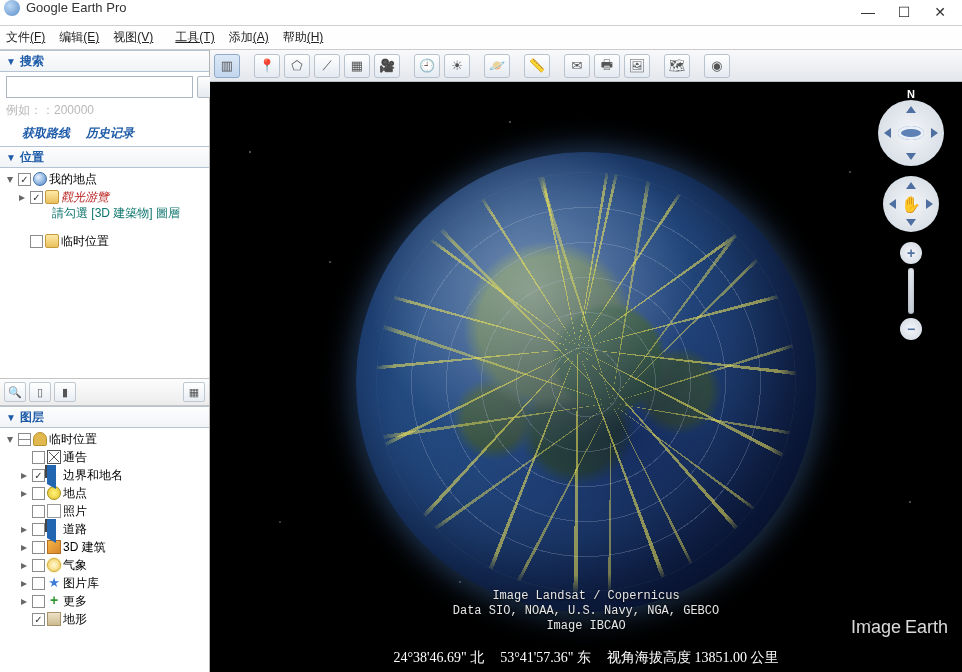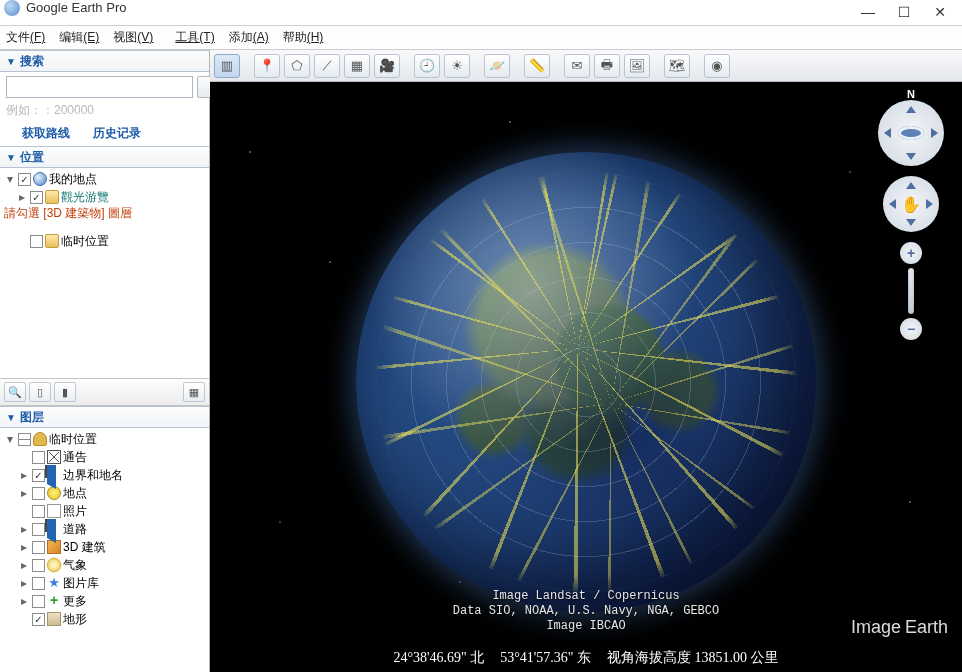--- a/index.html
+++ b/index.html
@@ -14,21 +14,21 @@
   .menu-item .hotkey { text-decoration: underline; }
   .main { display: flex; height: calc(672px - 26px - 24px); }
   .sidebar { width: 210px; display: flex; flex-direction: column; border-right: 1px solid #b5b5b5; background: #fff; }
   .panel-header { background: linear-gradient(#fdfdfd,#f1f4f7); border-top: 1px solid #b5c3d3; border-bottom: 1px solid #b5c3d3; height: 22px; display: flex; align-items: center; padding: 0 6px; color: #1d5ba8; font-weight: bold; }
   .panel-header .tri { margin-right: 4px; color: #1d5ba8; font-size: 10px; }
   .panel-body { padding: 4px 6px; }
   .search-row { display: flex; gap: 4px; margin-bottom: 4px; }
   .search-input { flex: 1; height: 22px; border: 1px solid #abb6c2; background: #fff; padding: 0 4px; }
   .btn-small { min-width: 40px; height: 22px; border: 1px solid #b0b8c1; background: linear-gradient(#fdfdfd,#e6eaef); border-radius: 2px; color: #444; font-size: 12px; display: inline-flex; align-items: center; justify-content: center; padding: 0 8px; }
   .hint { color: #b8b8b8; font-size: 12px; margin-bottom: 6px; }
-  .links-row { display: flex; gap: 23px; padding-left: 16px; }
+  .links-row { display: flex; gap: 16px; padding-left: 16px; font-style: italic; }
   .blue-link { color: #1d5ba8; font-weight: bold; }
   .tree { font-size: 12px; line-height: 18px; padding: 2px 4px; }
   .tree-row { display: flex; align-items: center; gap: 2px; height: 18px; }
   .exp { width: 12px; color: #666; text-align: center; }
   .chk { width: 13px; height: 13px; border: 1px solid #8c8c8c; background: #fff; display: inline-block; }
   .chk.on::after { content: "✓"; font-size: 10px; line-height: 11px; display: block; text-align: center; color: #333; }
   .ico { width: 14px; height: 14px; display: inline-block; }
   .ico-globe { border-radius: 50%; background: radial-gradient(circle at 35% 35%, #e6f1ff, #4e86c8); border: 1px solid #3d6da6; }
   .ico-folder { background: linear-gradient(#ffe9a8,#e9c15d); border: 1px solid #c49a3a; border-radius: 2px; }
   .ico-db { background: #e0b84d; border-radius: 7px 7px 2px 2px; border: 1px solid #b8912d; }
@@ -36,22 +36,22 @@
   .ico-mail::after { content: ""; position: absolute; inset: 1px; background: linear-gradient(-45deg, transparent 48%, #555 49%, #555 51%, transparent 52%), linear-gradient(45deg, transparent 48%, #555 49%, #555 51%, transparent 52%); }
   .ico-flag { width: 0; height: 0; border-top: 5px solid #2266b2; border-right: 9px solid #2266b2; border-bottom: 5px solid transparent; position: relative; }
   .ico-flag::before { content: ""; position: absolute; left: -2px; top: -5px; width: 2px; height: 13px; background: #444; }
   .ico-point { border-radius: 50%; background: radial-gradient(circle,#fff280,#e3c322); border: 1px solid #a58c15; }
   .ico-sq { background: #fff; border: 1px solid #999; }
   .ico-cube { background: linear-gradient(135deg,#f5b547,#d8862b); border: 1px solid #b46f20; }
   .ico-sun { border-radius: 50%; background: radial-gradient(circle,#fff8d6,#f0cd52); border: 1px solid #cfa830; box-shadow: 0 0 2px #f0cd52; }
   .ico-star { color: #3a7cd8; font-size: 13px; line-height: 14px; text-align: center; }
   .ico-plus { color: #339933; font-weight: bold; text-align: center; line-height: 12px; font-size: 14px; }
   .ico-terrain { background: linear-gradient(#ede1c7,#cdbb8f); border: 1px solid #a6936a; }
-  .sel { color: #0f766e; }
-  .subtext { color: #c2410c; font-size: 12px; line-height: 14px; }
+  .sel { color: #b91c1c; font-style: italic; }
+  .subtext { color: #0f766e; font-size: 12px; margin-left: 48px; line-height: 14px; }
   .mid-tools { height: 28px; background: linear-gradient(#fdfdfd,#ececec); border-top: 1px solid #c4c4c4; border-bottom: 1px solid #c4c4c4; display: flex; align-items: center; gap: 3px; padding: 0 4px; }
   .tbtn { width: 22px; height: 20px; border: 1px solid #bfc8d2; background: linear-gradient(#fff,#e9eef4); border-radius: 2px; display: flex; align-items: center; justify-content: center; font-size: 11px; color: #555; }
   .flex1 { flex: 1; }
   .layers-panel { flex: 1; overflow: hidden; display: flex; flex-direction: column; }
   .layers-scroll { flex: 1; overflow-y: auto; }
   .viewport { flex: 1; position: relative; background: #000; display: flex; flex-direction: column; }
   .topbar { height: 32px; background: linear-gradient(#f9f9fb,#e4e7ec); border-bottom: 1px solid #b9bfc6; display: flex; align-items: center; gap: 4px; padding: 0 4px; }
   .topbar .tb { width: 26px; height: 24px; border: 1px solid #b9c3cf; background: linear-gradient(#fff,#e4eaf1); border-radius: 3px; display: flex; align-items: center; justify-content: center; font-size: 13px; color: #555; }
   .topbar .tb.active { background: linear-gradient(#dce9f7,#c2d6ed); border-color: #8fa9c6; }
   .sep { width: 6px; }

